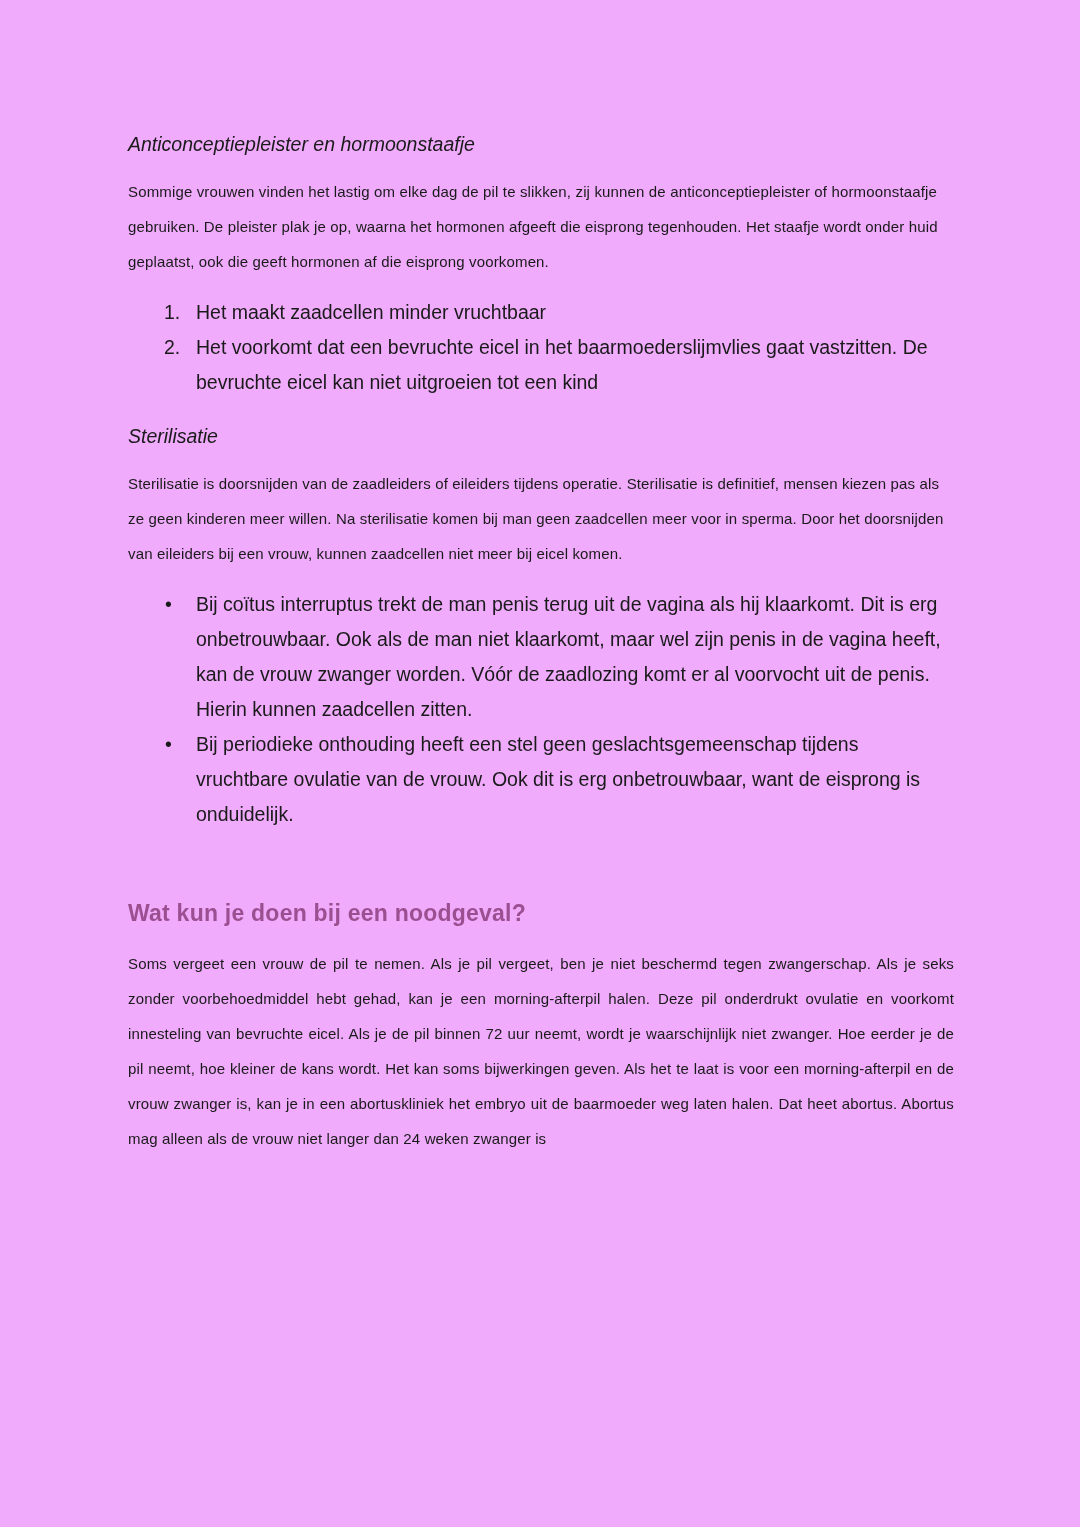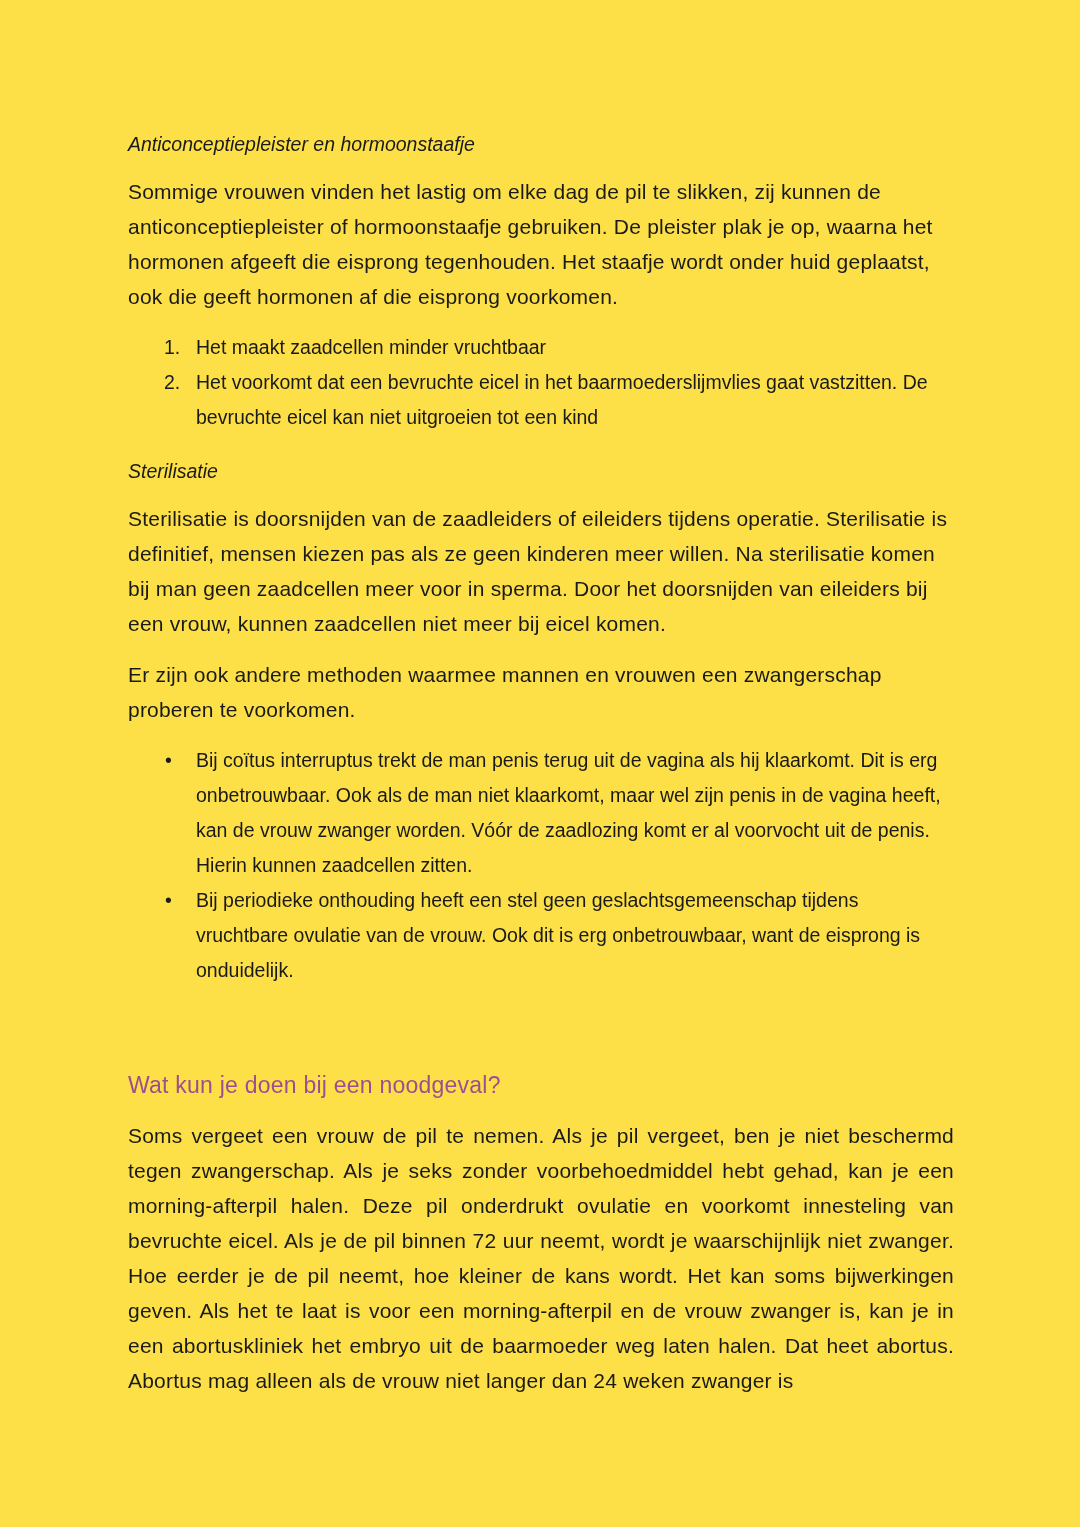--- a/index.html
+++ b/index.html
@@ -7,36 +7,36 @@
     margin: 0;
     padding: 0;
     background: #ffffff;
   }
 
   .page {
     position: relative;
     width: 1080px;
     height: 1527px;
     margin: 0 auto;
-    background: #fde047;
+    background: #f0abfc;
     box-sizing: border-box;
     overflow: hidden;
     font-family: "Liberation Sans", "DejaVu Sans", sans-serif;
   }
 
   .content {
     position: absolute;
     left: 128px;
     top: 128px;
     width: 826px;
   }
 
   
   .body-text {
-    font-size: 21px;
+    font-size: 15px;
     line-height: 35px;
     color: #1a1a1a;
     margin: 0 0 16px 0;
     text-align: left;
     letter-spacing: 0.01em;
   }
 
   .body-text.justified {
     text-align: justify;
     text-justify: inter-word;
@@ -53,23 +53,23 @@
   }
 
   .sub-heading.tight-top {
     margin-top: 20px;
   }
 
   
   .section-heading {
     font-size: 23px;
     line-height: 34px;
-    font-weight: normal;
+    font-weight: bold;
     color: #9c4f90;
-    margin: 16px 0 16px 0;
+    margin: 0 0 16px 0;
     letter-spacing: 0.01em;
   }
 
   .spacer-before-heading {
     height: 48px;
   }
 
   
   ol.num-list,
   ul.bullet-list {
@@ -135,21 +135,20 @@
       <li>
         <span class="marker">2.</span>
         <span class="li-text">Het voorkomt dat een bevruchte eicel in het baarmoederslijmvlies gaat vastzitten. De bevruchte eicel kan niet uitgroeien tot een kind</span>
       </li>
     </ol>
 
     <h3 class="sub-heading tight-top">Sterilisatie</h3>
 
     <p class="body-text">Sterilisatie is doorsnijden van de zaadleiders of eileiders tijdens operatie. Sterilisatie is definitief, mensen kiezen pas als ze geen kinderen meer willen. Na sterilisatie komen bij man geen zaadcellen meer voor in sperma. Door het doorsnijden van eileiders bij een vrouw, kunnen zaadcellen niet meer bij eicel komen.</p>
 
-    <p class="body-text">Er zijn ook andere methoden waarmee mannen en vrouwen een zwangerschap proberen te voorkomen.</p>
 
     <ul class="bullet-list">
       <li>
         <span class="marker">•</span>
         <span class="li-text">Bij coïtus interruptus trekt de man penis terug uit de vagina als hij klaarkomt. Dit is erg onbetrouwbaar. Ook als de man niet klaarkomt, maar wel zijn penis in de vagina heeft, kan de vrouw zwanger worden. Vóór de zaadlozing komt er al voorvocht uit de penis. Hierin kunnen zaadcellen zitten.</span>
       </li>
       <li>
         <span class="marker">•</span>
         <span class="li-text">Bij periodieke onthouding heeft een stel geen geslachtsgemeenschap tijdens vruchtbare ovulatie van de vrouw. Ook dit is erg onbetrouwbaar, want de eisprong is onduidelijk.</span>
       </li>

